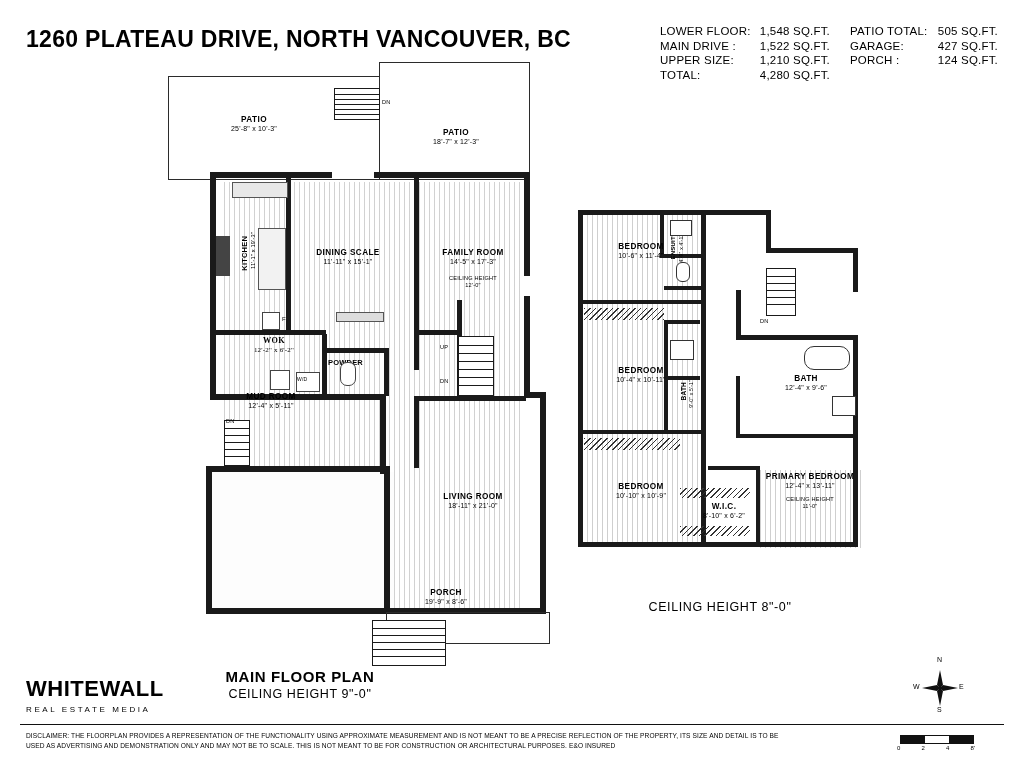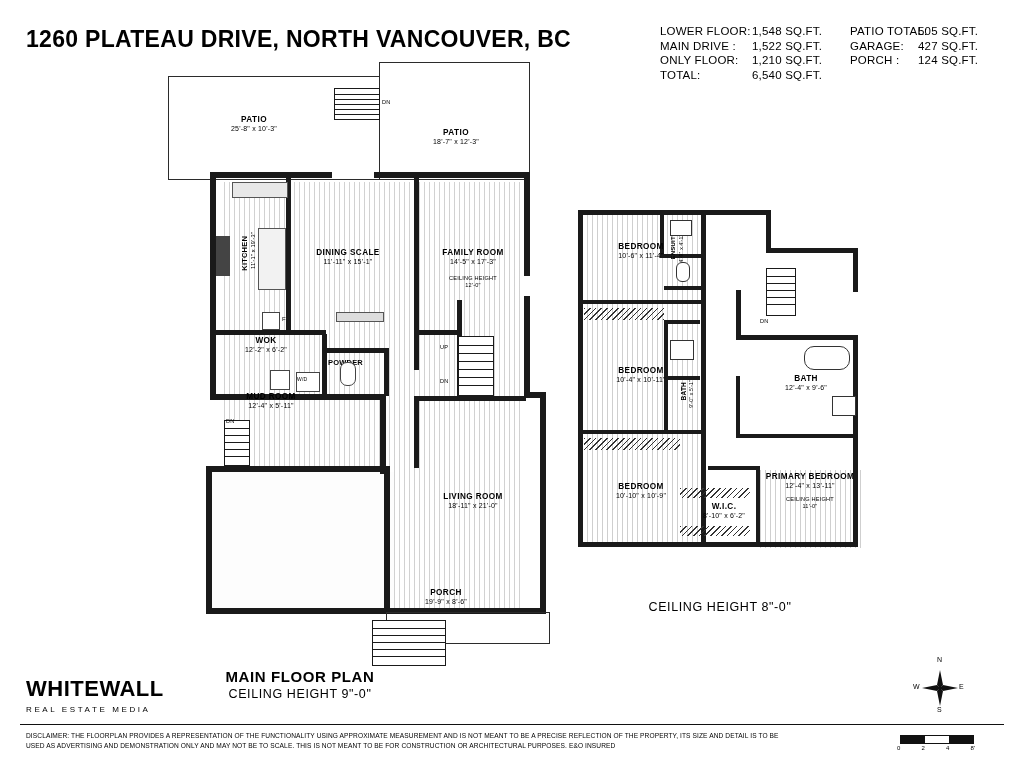--- a/index.html
+++ b/index.html
@@ -12,21 +12,21 @@
   
   #title{
     left:26px;top:26px;font-size:23px;font-weight:bold;letter-spacing:.3px;
     font-family:"Liberation Sans",sans-serif;white-space:nowrap;
   }
   .areas{font-size:11.5px;line-height:14.6px;letter-spacing:.2px;white-space:nowrap;}
   #areas-left{left:660px;top:24px;}
   #areas-right{left:850px;top:24px;}
   .areas .row{display:flex;}
   .areas .lbl{display:inline-block;}
-  .areas .val{display:inline-block;}
+  .areas .val{display:inline-block;text-align:right;}
   #areas-left .lbl{width:92px;}
   #areas-left .val{width:78px;}
   #areas-right .lbl{width:68px;}
   #areas-right .val{width:80px;}
 
   
   .wall{position:absolute;background:#1a1a1a;}
   .thin{position:absolute;background:#2b2b2b;}
   .room{position:absolute;text-align:center;line-height:1.25;}
   .room .n{font-size:8.2px;font-weight:bold;letter-spacing:.4px;}
@@ -70,26 +70,26 @@
 <div class="abs areas" id="areas-left">
   <div class="row">
     <span class="lbl">LOWER FLOOR:</span>
     <span class="val">1,548 SQ.FT.</span>
   </div>
   <div class="row">
     <span class="lbl">MAIN DRIVE :</span>
     <span class="val">1,522 SQ.FT.</span>
   </div>
   <div class="row">
-    <span class="lbl">ONLY FLOOR:</span>
+    <span class="lbl">UPPER SIZE:</span>
     <span class="val">1,210 SQ.FT.</span>
   </div>
   <div class="row">
     <span class="lbl">TOTAL:</span>
-    <span class="val">6,540 SQ.FT.</span>
+    <span class="val">4,280 SQ.FT.</span>
   </div>
 </div>
 
 <div class="abs areas" id="areas-right">
   <div class="row">
     <span class="lbl">PATIO TOTAL:</span>
     <span class="val">505 SQ.FT.</span>
   </div>
   <div class="row">
     <span class="lbl">GARAGE:</span>
@@ -168,21 +168,21 @@
     <div class="n">DINING SCALE</div>
     <div class="d">11'-11" x 15'-1"</div>
   </div>
 
   <div class="room" style="left:425px;top:248px;width:96px;">
     <div class="n">FAMILY ROOM</div>
     <div class="d">14'-5" x 17'-3"</div>
     <div class="c" style="margin-top:8px;">CEILING HEIGHT<br>12'-0"</div>
   </div>
 
-  <div class="room" style="left:216px;top:336px;width:100px;">
+  <div class="room" style="left:224px;top:336px;width:100px;font-family:Liberation Serif, serif;">
     <div class="n">WOK</div>
     <div class="d">12'-2" x 6'-2"</div>
   </div>
 
   <div class="tiny" style="left:328px;top:358px;font-size:7.5px;font-weight:bold;">POWDER</div>
 
   <div class="room" style="left:216px;top:392px;width:110px;">
     <div class="n">MUD ROOM</div>
     <div class="d">12'-4" x 5'-11"</div>
   </div>

